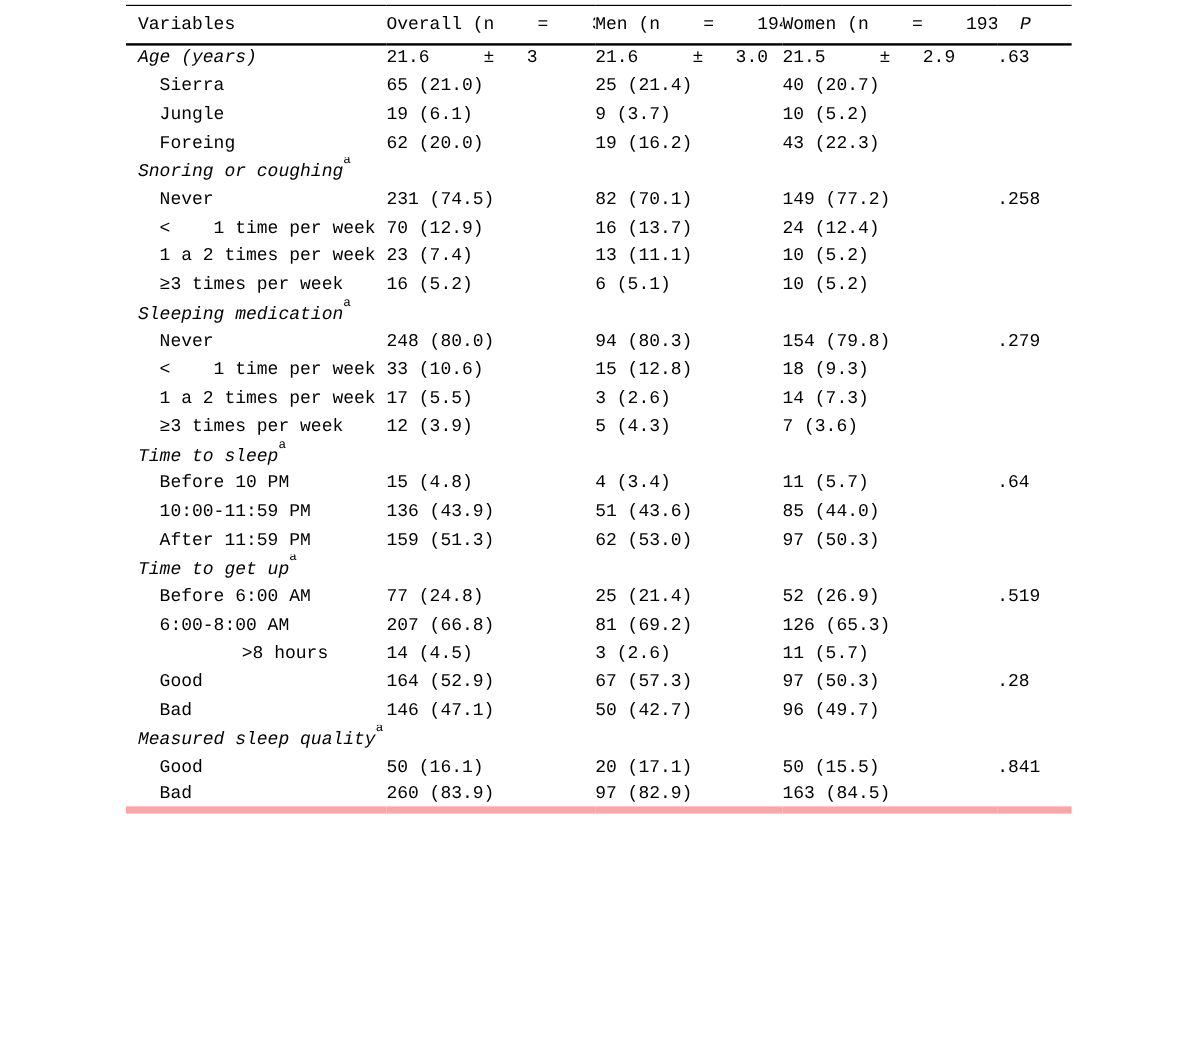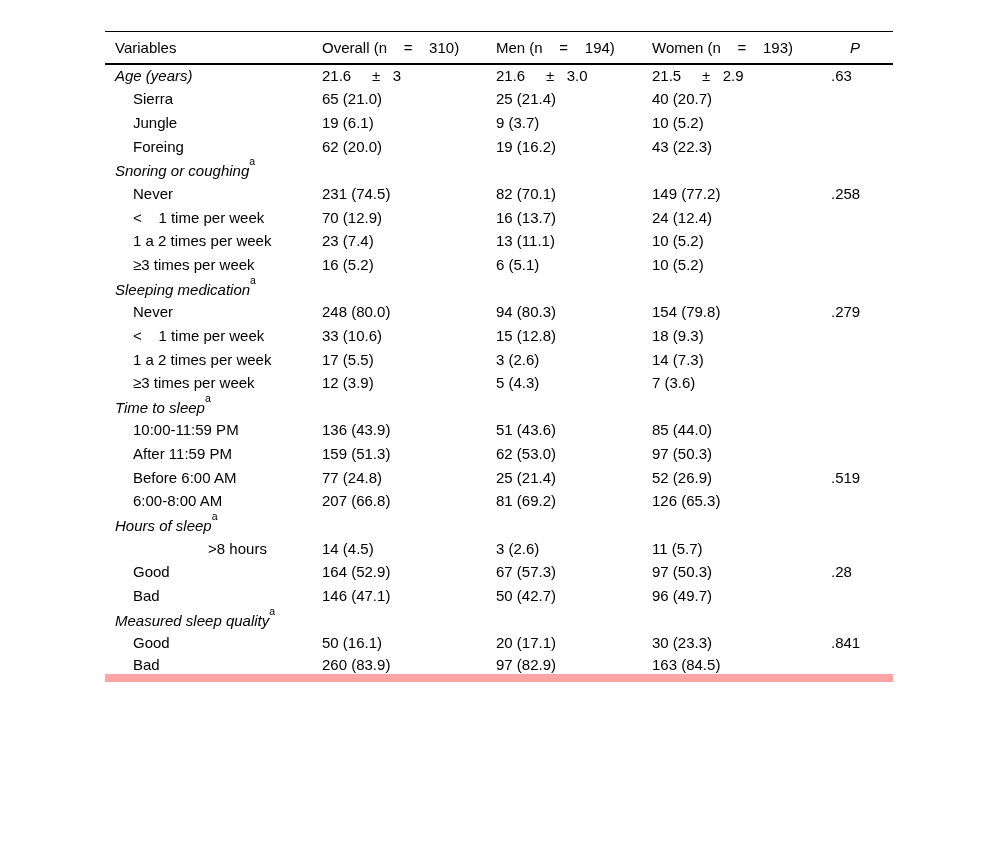--- a/index.html
+++ b/index.html
@@ -6,27 +6,28 @@
   html, body {
     width: 1000px; height: 866px;
     background: #ffffff;
     font-family: "Liberation Sans", sans-serif;
     color: #000000;
   }
   .page { position: relative; width: 1000px; height: 866px; overflow: hidden; }
 
   table.stats-table {
     position: absolute;
-    left: 105px; top: 31px;
+    left: 105px; top: 4px;
     width: 788px;
     border-collapse: collapse;
     table-layout: fixed;
     border-top: 1.5px solid #000;
-    border-bottom: 8px solid #fca5a5;
+    border-bottom: 6px solid #fca5a5;
     font-size: 15px;
+    font-family: Liberation Mono, monospace;
   }
   col.c-var     { width: 217px; }
   col.c-overall { width: 174px; }
   col.c-men     { width: 156px; }
   col.c-women   { width: 179px; }
   col.c-p       { width: 62px;  }
 
   thead tr { height: 32px; border-bottom: 2px solid #000; }
   th {
     font-weight: normal;
@@ -178,54 +179,61 @@
     <td class="cell-p"></td>
   </tr>
         <tr class="data-row row-section">
     <td class="cell-label"><span class="label-text">Time to sleep</span><sup class="label-sup">a</sup></td>
     <td class="cell-val"></td>
     <td class="cell-val"></td>
     <td class="cell-val"></td>
     <td class="cell-p"></td>
   </tr>
         <tr class="data-row row-item">
+    <td class="cell-label"><span class="label-text">Before 10 PM</span></td>
+    <td class="cell-val">15 (4.8)</td>
+    <td class="cell-val">4 (3.4)</td>
+    <td class="cell-val">11 (5.7)</td>
+    <td class="cell-p">.64</td>
+  </tr>
+        <tr class="data-row row-item">
     <td class="cell-label"><span class="label-text">10:00-11:59 PM</span></td>
     <td class="cell-val">136 (43.9)</td>
     <td class="cell-val">51 (43.6)</td>
     <td class="cell-val">85 (44.0)</td>
     <td class="cell-p"></td>
   </tr>
         <tr class="data-row row-item">
     <td class="cell-label"><span class="label-text">After 11:59 PM</span></td>
     <td class="cell-val">159 (51.3)</td>
     <td class="cell-val">62 (53.0)</td>
     <td class="cell-val">97 (50.3)</td>
+    <td class="cell-p"></td>
+  </tr>
+        <tr class="data-row row-section">
+    <td class="cell-label"><span class="label-text">Time to get up</span><sup class="label-sup">a</sup></td>
+    <td class="cell-val"></td>
+    <td class="cell-val"></td>
+    <td class="cell-val"></td>
     <td class="cell-p"></td>
   </tr>
         <tr class="data-row row-item">
     <td class="cell-label"><span class="label-text">Before 6:00 AM</span></td>
     <td class="cell-val">77 (24.8)</td>
     <td class="cell-val">25 (21.4)</td>
     <td class="cell-val">52 (26.9)</td>
     <td class="cell-p">.519</td>
   </tr>
         <tr class="data-row row-item">
     <td class="cell-label"><span class="label-text">6:00-8:00 AM</span></td>
     <td class="cell-val">207 (66.8)</td>
     <td class="cell-val">81 (69.2)</td>
     <td class="cell-val">126 (65.3)</td>
     <td class="cell-p"></td>
   </tr>
-        <tr class="data-row row-section">
-    <td class="cell-label"><span class="label-text">Hours of sleep</span><sup class="label-sup">a</sup></td>
-    <td class="cell-val"></td>
-    <td class="cell-val"></td>
-    <td class="cell-val"></td>
-    <td class="cell-p"></td>
-  </tr>
         <tr class="data-row row-item2">
     <td class="cell-label"><span class="label-text">&gt;8 hours</span></td>
     <td class="cell-val">14 (4.5)</td>
     <td class="cell-val">3 (2.6)</td>
     <td class="cell-val">11 (5.7)</td>
     <td class="cell-p"></td>
   </tr>
         <tr class="data-row row-item">
     <td class="cell-label"><span class="label-text">Good</span></td>
     <td class="cell-val">164 (52.9)</td>
@@ -244,21 +252,21 @@
     <td class="cell-label"><span class="label-text">Measured sleep quality</span><sup class="label-sup">a</sup></td>
     <td class="cell-val"></td>
     <td class="cell-val"></td>
     <td class="cell-val"></td>
     <td class="cell-p"></td>
   </tr>
         <tr class="data-row row-item">
     <td class="cell-label"><span class="label-text">Good</span></td>
     <td class="cell-val">50 (16.1)</td>
     <td class="cell-val">20 (17.1)</td>
-    <td class="cell-val">30 (23.3)</td>
+    <td class="cell-val">50 (15.5)</td>
     <td class="cell-p">.841</td>
   </tr>
         <tr class="data-row row-item">
     <td class="cell-label"><span class="label-text">Bad</span></td>
     <td class="cell-val">260 (83.9)</td>
     <td class="cell-val">97 (82.9)</td>
     <td class="cell-val">163 (84.5)</td>
     <td class="cell-p"></td>
   </tr>
       </tbody>

